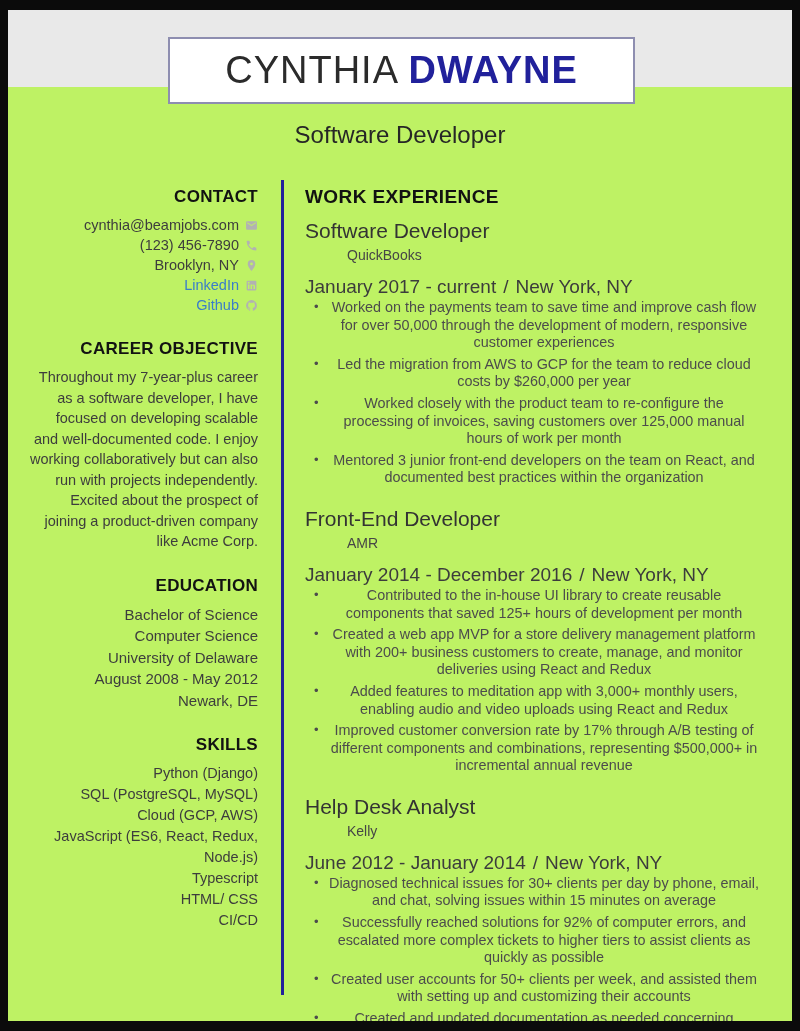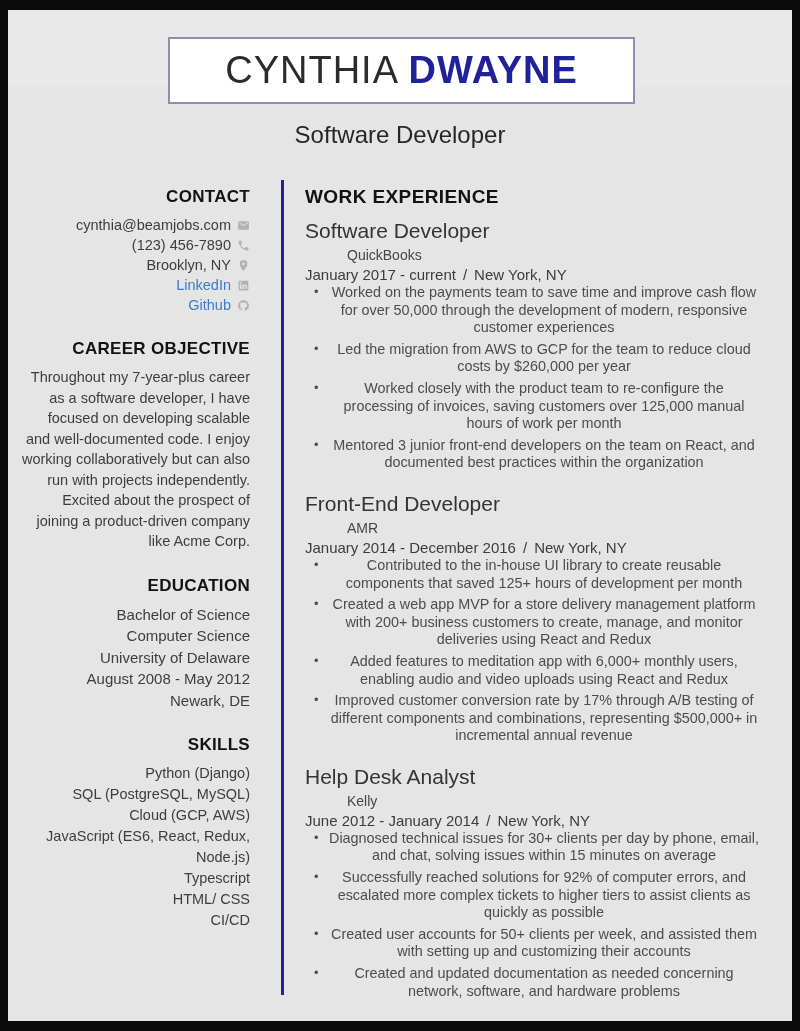--- a/index.html
+++ b/index.html
@@ -2,21 +2,21 @@
 <html><head>
 <meta charset="utf-8">
 <style>
   * { margin:0; padding:0; box-sizing:border-box; }
   html,body { background:#fff; }
   body { font-family:"Liberation Sans", sans-serif; }
 
   .page {
     position:relative;
     width:800px; height:1031px;
-    background:#e5e5e5;
+    background:#bef264;
     border:10px solid #0b0b0b;
     border-left-width:8px; border-right-width:8px;
     overflow:hidden;
   }
 
   
   .gray-band {
     position:absolute; left:0; top:68; width:784px; height:77px;
     background:#e9e9e9;
   }
@@ -38,21 +38,21 @@
   }
 
   
   .divider {
     position:absolute; left:273px; top:170px; width:3px; height:815px;
     background:#21219b;
   }
 
   
   .sidebar {
-    position:absolute; left:12px; top:177px; width:230px;
+    position:absolute; left:20px; top:177px; width:230px;
     text-align:right; color:#3d3d3d;
   }
   .sidebar h2 {
     font-size:17px; font-weight:700; color:#121212; letter-spacing:.3px;
     margin-bottom:8px;
   }
   .contact-row {
     display:flex; justify-content:flex-end; align-items:center; gap:6px;
     font-size:14.5px; line-height:20px; color:#3d3d3d;
   }
@@ -69,21 +69,21 @@
   .main {
     position:absolute; left:297px; top:176px; width:455px; color:#4a4a4a;
   }
   .main h2 {
     font-size:19px; font-weight:700; color:#121212; letter-spacing:.4px;
     margin-bottom:2px;
   }
   .job { margin-top:11px; margin-bottom:20px; }
   .job-title { font-size:21px; font-weight:400; color:#333; }
   .job-company { font-size:14px; color:#464646; margin-top:4px;margin-left:42px; }
-  .job-dates { font-size:15px; color:#3c3c3c; margin-top:3px; }
+  .job-dates { font-size:19px; color:#3c3c3c; margin-top:13px; }
   .job-dates .sep { margin:0 7px; }
   .job ul { margin-top:1px; padding-left:15px; list-style:none;text-align:center; }
   .job li {
     font-size:14.4px; line-height:17.6px; color:#4c4c4c;
     padding-left:8px; margin-bottom:4px; position:relative;
   }
   .job li::before {
     content:"•"; position:absolute; left:-6px; top:-1px; color:#4c4c4c;
     font-size:13px;
   }
@@ -191,21 +191,21 @@
       </ul>
     </div>
 
     <div class="job">
       <div class="job-title">Front-End Developer</div>
       <div class="job-company">AMR</div>
       <div class="job-dates"><span>January 2014 - December 2016</span><span class="sep">/</span><span>New York, NY</span></div>
       <ul>
         <li>Contributed to the in-house UI library to create reusable components that saved 125+ hours of development per month</li>
         <li>Created a web app MVP for a store delivery management platform with 200+ business customers to create, manage, and monitor deliveries using React and Redux</li>
-        <li>Added features to meditation app with 6,000+ monthly users, enabling audio and video uploads using React and Redux</li>
+        <li>Added features to meditation app with 3,000+ monthly users, enabling audio and video uploads using React and Redux</li>
         <li>Improved customer conversion rate by 17% through A/B testing of different components and combinations, representing $500,000+ in incremental annual revenue</li>
       </ul>
     </div>
 
     <div class="job">
       <div class="job-title">Help Desk Analyst</div>
       <div class="job-company">Kelly</div>
       <div class="job-dates"><span>June 2012 - January 2014</span><span class="sep">/</span><span>New York, NY</span></div>
       <ul>
         <li>Diagnosed technical issues for 30+ clients per day by phone, email, and chat, solving issues within 15 minutes on average</li>

